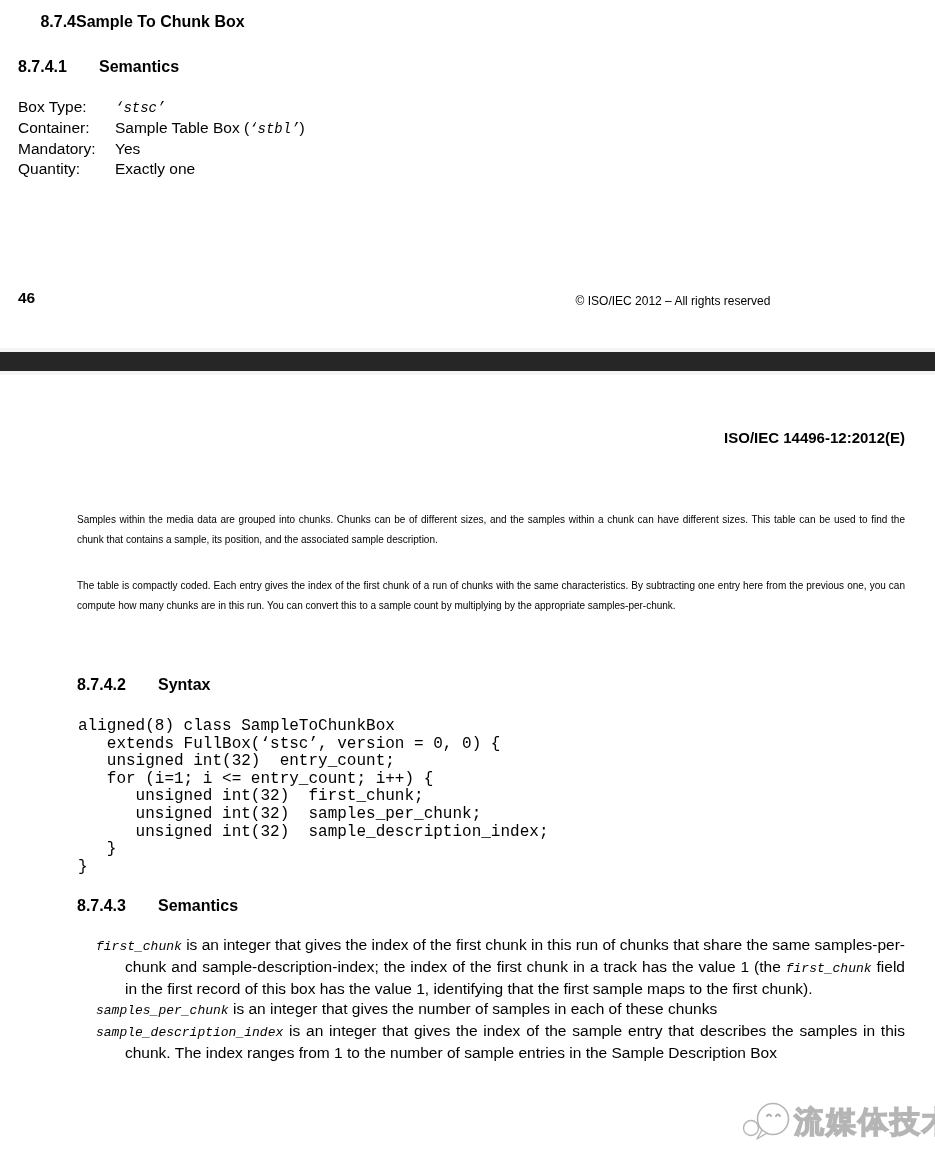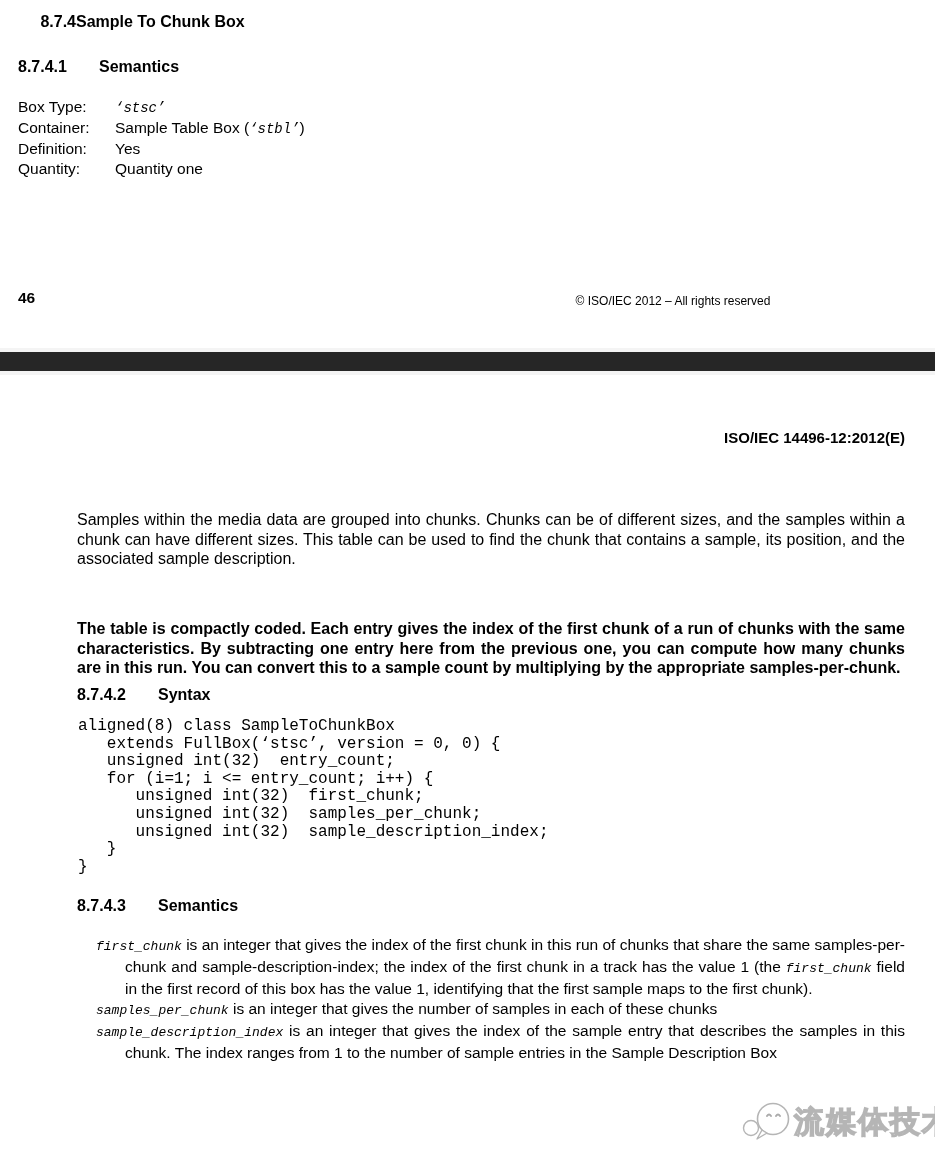--- a/index.html
+++ b/index.html
@@ -14,21 +14,21 @@
   .abs { position: absolute; }
 
   
   .doc-heading { font-weight: bold; font-size: 16px; white-space: nowrap; }
   .doc-heading .hnum { display: inline-block; }
   #h1 { left: 18px; top: 13px; }
   #h1 .hnum { width: 58px; text-align: right; }
   #h2 { left: 18px; top: 58px; }
   #h2 .hnum { width: 81px; }
   #h-syntax { left: 77px; top: 676px; }
-  #h-syntax .hnum { width: 81px; margin-top: 10px; }
+  #h-syntax .hnum { width: 81px; }
   #h-semantics { left: 77px; top: 897px; }
   #h-semantics .hnum { width: 81px; }
 
   
   #deflist { left: 18px; top: 97px; font-size: 15.5px; line-height: 20px; }
   .defrow .deflabel { display: inline-block; width: 97px; }
   .mono { font-family: "Liberation Mono", "DejaVu Sans Mono", monospace; font-style: italic; }
   .defrow .mono { font-size: 14px; }
 
   
@@ -36,24 +36,24 @@
   #copyright { left: 500px; top: 294px; width: 346px; text-align: center; font-size: 12px; }
 
   
   #page-edge-top { left: 0; top: 348px; width: 935px; height: 4px; background: #f4f4f4; }
   #page-break-bar { left: 0; top: 352px; width: 935px; height: 19px; background: #262626; }
   #page-edge-bottom { left: 0; top: 371px; width: 935px; height: 4px; background: #f4f4f4; }
 
   
   #p2-header { left: 600px; top: 429px; width: 305px; text-align: right;
                font-weight: bold; font-size: 15px; white-space: nowrap; }
-  .bodypara { left: 77px; width: 828px; font-size: 16px; line-height: 19.7px;
+  .bodypara { left: 77px; width: 828px; font-size: 10px; line-height: 19.7px;
               text-align: justify; }
   #para1 { top: 510px; }
-  #para2 { top: 619px; font-weight: bold; }
+  #para2 { top: 576px; }
 
   #codeblock { left: 78px; top: 718px;
                font-family: "Liberation Mono", "DejaVu Sans Mono", monospace;
                font-size: 16px; line-height: 17.6px; }
   #codeblock .codeline { white-space: pre; }
 
   #semantics { left: 77px; top: 935px; width: 828px; font-size: 15.5px; line-height: 20px; }
   .sem-entry { padding-left: 48px; text-indent: -29px; text-align: justify; }
   .sem-entry .mono { font-size: 13px; }
 
@@ -80,24 +80,24 @@
 </div>
 
 <div class="abs" id="deflist">
   <div class="defrow">
     <span class="deflabel">Box Type:</span><span></span><span class="mono">‘stsc’</span><span></span>
   </div>
   <div class="defrow">
     <span class="deflabel">Container:</span><span>Sample Table Box (</span><span class="mono">‘stbl’</span><span>)</span>
   </div>
   <div class="defrow">
-    <span class="deflabel">Definition:</span><span>Yes</span>
+    <span class="deflabel">Mandatory:</span><span>Yes</span>
   </div>
   <div class="defrow">
-    <span class="deflabel">Quantity:</span><span>Quantity one</span>
+    <span class="deflabel">Quantity:</span><span>Exactly one</span>
   </div>
 </div>
 
 <div class="abs" id="pagenum">46</div>
 <div class="abs" id="copyright">© ISO/IEC 2012 – All rights reserved</div>
 
 <div class="abs" id="page-edge-top"></div>
 <div class="abs" id="page-break-bar"></div>
 <div class="abs" id="page-edge-bottom"></div>
 

